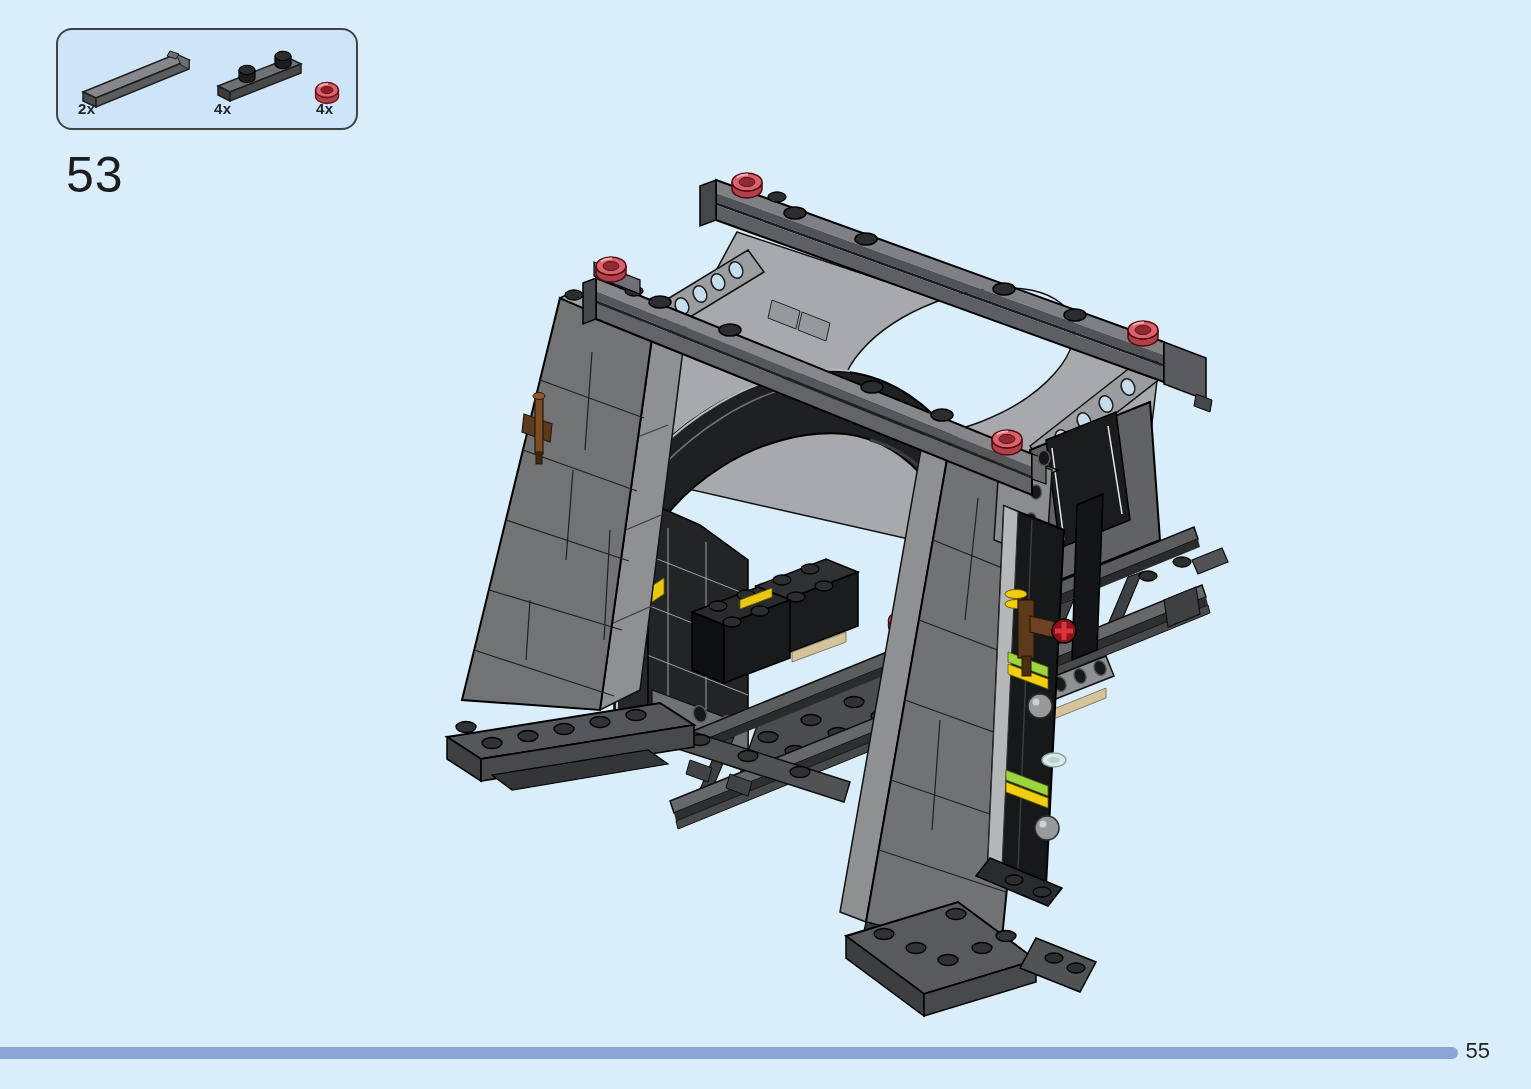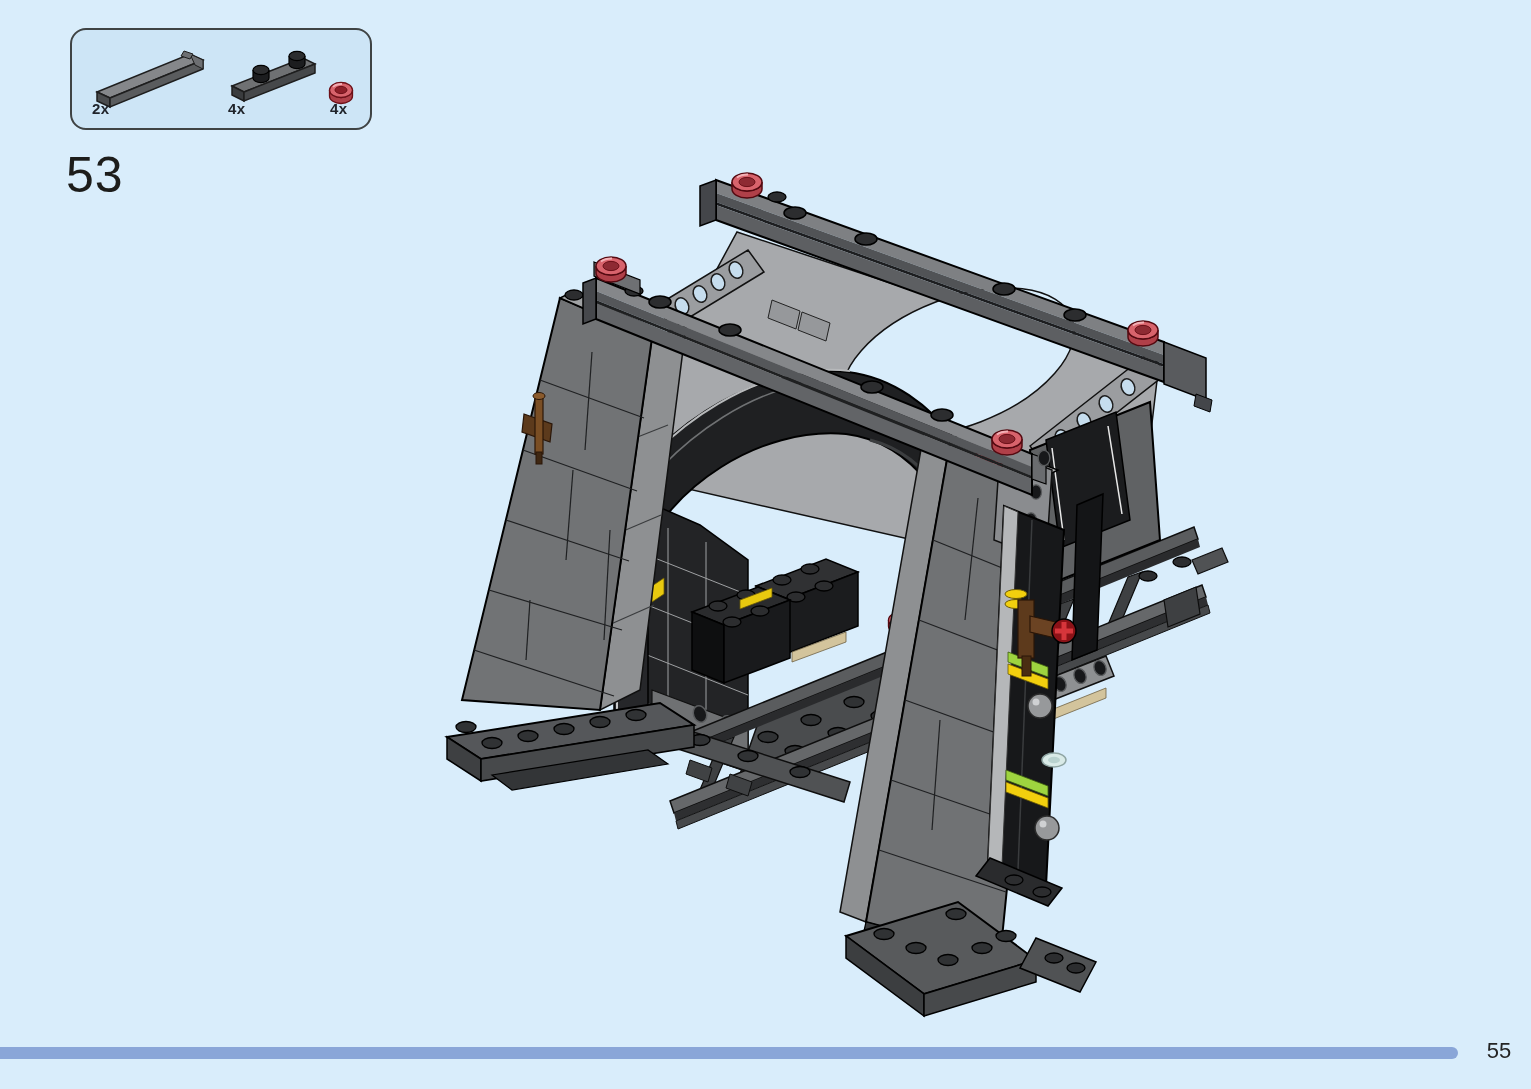--- a/index.html
+++ b/index.html
@@ -1,42 +1,42 @@
 <!DOCTYPE html>
 <html><head>
 <meta charset="utf-8">
 <style>
   html,body{margin:0;padding:0;background:#d9edfb;}
   .page{
     position:relative; width:1531px; height:1089px; overflow:hidden;
     background:#d9edfb; font-family:"Liberation Sans", sans-serif;
   }
   .parts-box{
-    position:absolute; left:70px; top:28px; width:302px; height:102px;
+    position:absolute; left:56px; top:28px; width:302px; height:102px;
     background:#cde5f6; border:2.5px solid #3f4344; border-radius:16px;
     box-sizing:border-box;
   }
   .parts-box svg{position:absolute; left:0; top:0;}
   .qty{
     position:absolute; font-size:15px; font-weight:bold; color:#20242b;
     letter-spacing:0.5px; top:70px;
   }
   .q1{left:20px;} .q2{left:156px;} .q3{left:258px;}
   .step-number{
     position:absolute; left:66px; top:146px; font-size:50px; font-weight:400;
     color:#1d1d1b; letter-spacing:1px;
   }
   .model-svg{position:absolute; left:0; top:0;}
   .progress-bar{
     position:absolute; left:0; top:1047px; width:1458px; height:12px;
     background:#8aa6d8; border-radius:0 6px 6px 0;
   }
   .page-number{
-    position:absolute; left:1474px; top:1038px; width:50px;
-    font-size:22px; color:#242424; text-align:center;
+    position:absolute; left:1440px; top:1038px; width:50px;
+    font-size:22px; color:#242424; text-align:right;
   }
 </style>
 </head>
 <body>
 
 <div class="page">
 
   <div class="parts-box">
     <svg width="297" height="97" viewBox="0 0 297 97">
 

